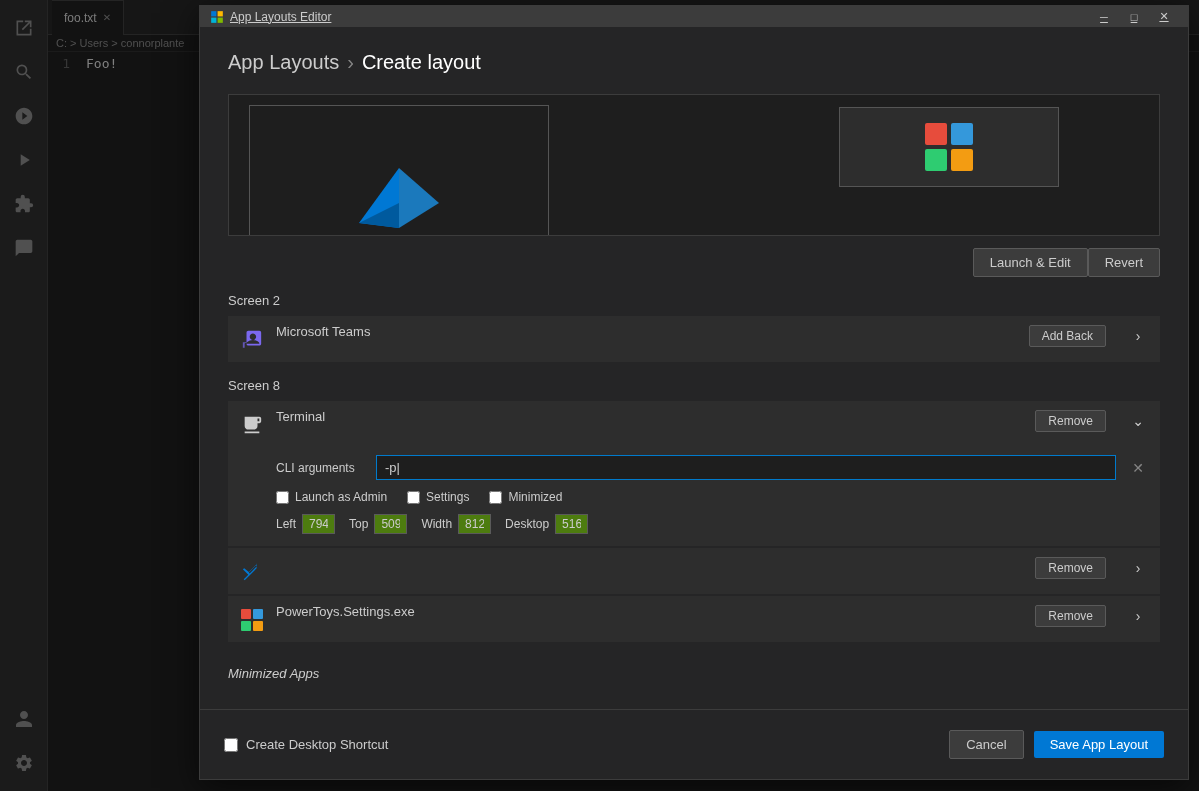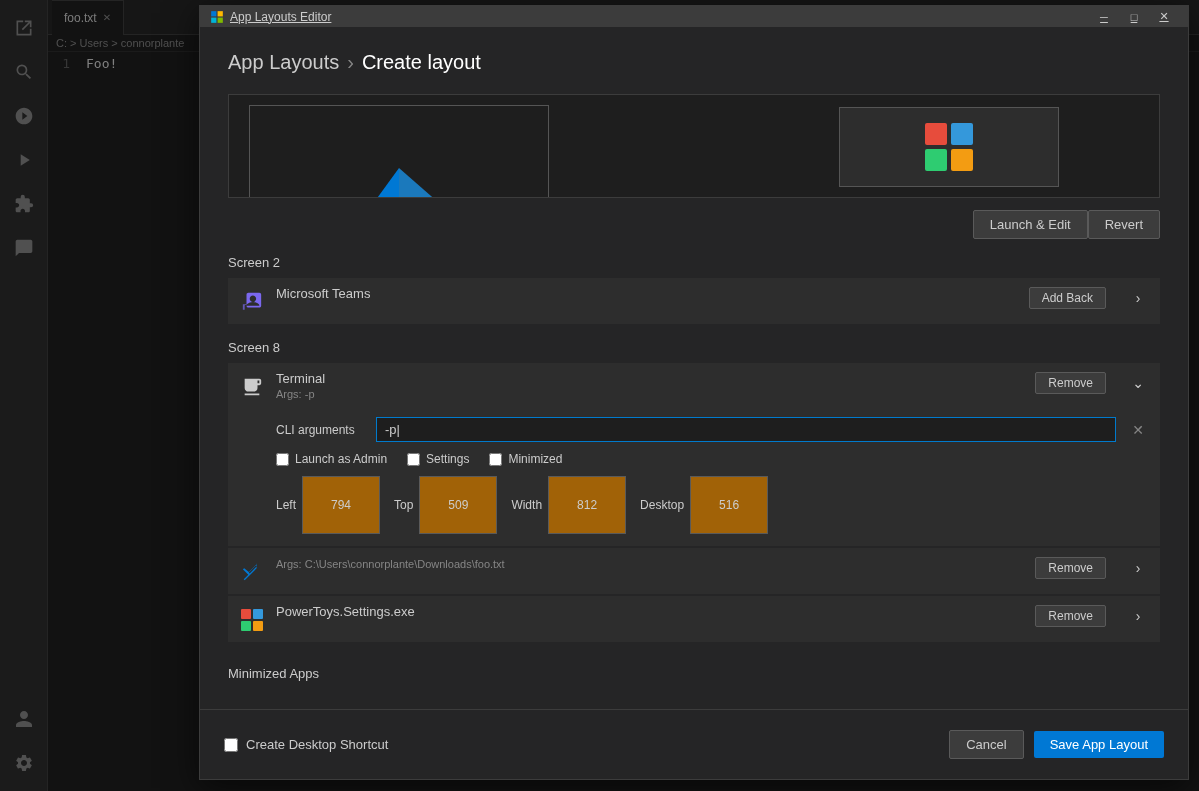--- a/index.html
+++ b/index.html
@@ -395,35 +395,36 @@
       flex-wrap: wrap;
     }
     .pos-field {
       display: flex;
       align-items: center;
       gap: 6px;
       font-size: 12px;
       color: #cccccc;
     }
     .pos-input {
-      background: #a16207;
+      background: #4d7c0f;
       border: 1px solid #5a5a5a;
       color: #cccccc;
       font-size: 12px;
-      padding: 21px 6px;
-      width: 78px;
+      padding: 2px 6px;
+      width: 33px;
       outline: none;
       text-align: center;
     }
 
     
     .minimized-label {
       font-size: 13px;
       color: #cccccc;
       padding: 8px 0 4px 0;
+      font-style: italic;
     }
 
     
     .window-footer {
       background: #252526;
       border-top: 1px solid #3c3c3c;
       padding: 20px 24px;
       display: flex;
       align-items: center;
       justify-content: space-between;
@@ -641,21 +642,20 @@
               <div class="app-item">
                 <div class="app-item-icon">
                   <svg width="22" height="22" viewBox="0 0 24 24" fill="#cccccc">
                     <path d="M20 3H4v10c0 2.21 1.79 4 4 4h6c2.21 0 4-1.79 4-4v-3h2c1.11 0 2-.89 2-2V5c0-1.11-.89-2-2-2zm0 5h-2V5h2v3zM4 19h16v2H4z"></path>
                     <path d="M6 7l2 2-2 2" stroke="#cccccc" stroke-width="1.5" fill="none" stroke-linecap="round"></path>
                     <line x1="10" y1="11" x2="14" y2="11" stroke="#cccccc" stroke-width="1.5" stroke-linecap="round"></line>
                   </svg>
                 </div>
                 <div class="app-item-info">
                   <div class="app-item-name">Terminal</div>
-                  <div class="app-item-args">Args: -p</div>
                 </div>
                 <div class="app-item-actions">
                   <button class="btn-sm">Remove</button>
                   <button class="chevron-btn">⌄</button>
                 </div>
               </div>
 
               <div class="app-item-expanded">
 
                 <div class="cli-row">
@@ -700,21 +700,20 @@
               </div>
             </div>
 
             <div class="app-item">
               <div class="app-item-icon vsc-icon">
                 <svg width="22" height="22" viewBox="0 0 24 24" fill="#0078d4">
                   <path d="M17.5 3L8.5 12 3.5 8l-1.5 1 6 6-5 5 1 1 5-5 8-8V3h-5.5zM16 5l1 1-7.5 7.5-1-1L16 5z"></path>
                 </svg>
               </div>
               <div class="app-item-info">
-                <div class="app-item-args">Args: C:\Users\connorplante\Downloads\foo.txt</div>
               </div>
               <div class="app-item-actions">
                 <button class="btn-sm">Remove</button>
                 <button class="chevron-btn">›</button>
               </div>
             </div>
 
             <div class="app-item">
               <div class="app-item-icon">
                 <div class="pt-icon">

